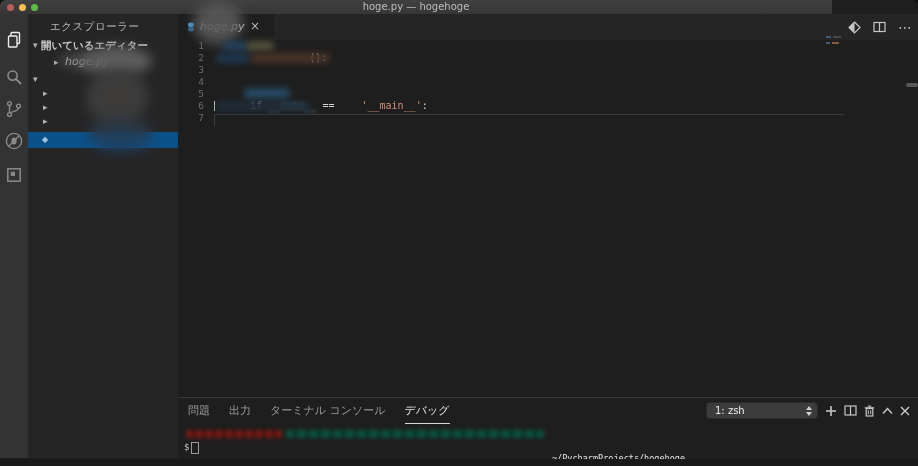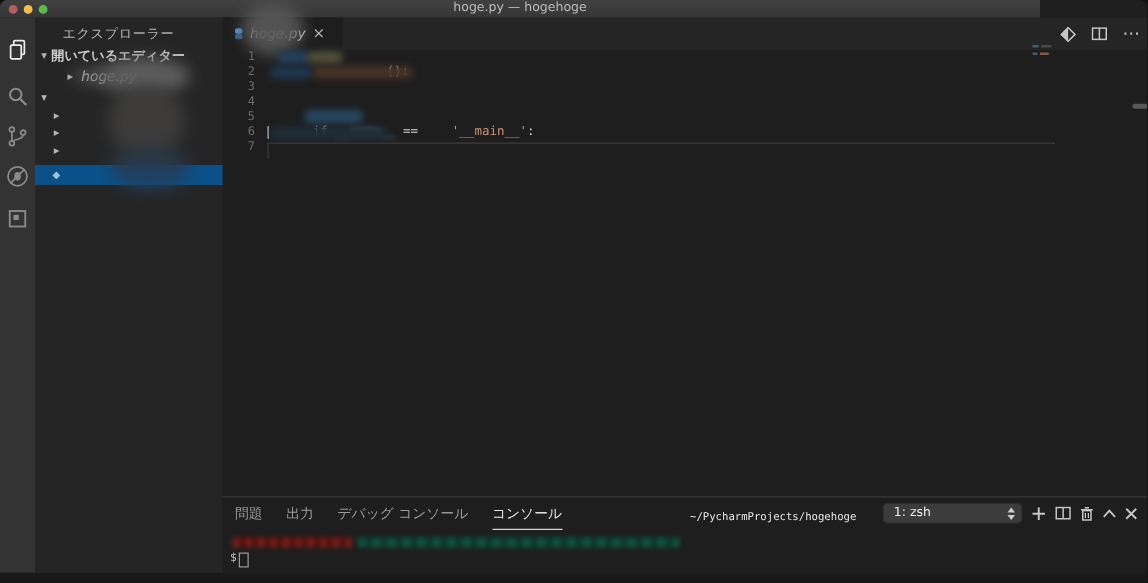--- a/index.html
+++ b/index.html
@@ -189,22 +189,22 @@
     <div class="abs" style="left:833px;top:36px;width:8px;height:2px;background:#4a4a4a;"></div>
     <div class="abs" style="left:826px;top:42px;width:4px;height:2px;background:#3f5b78;"></div>
     <div class="abs" style="left:832px;top:42px;width:7px;height:2px;background:#8a5a40;"></div>
   </div>
   <div class="abs" style="left:906px;top:83px;width:12px;height:4px;background:#585858;border-radius:2px;"></div>
 
   <div class="panel">
     <div class="panel-tabs">
       <span class="panel-tab">問題</span>
       <span class="panel-tab">出力</span>
-      <span class="panel-tab">デバッグ コンソール</span>
-      <span class="panel-tab active">コンソール</span>
+      <span class="panel-tab">ターミナル コンソール</span>
+      <span class="panel-tab active">デバッグ</span>
     </div>
 
     <div class="panel-actions">
       <div class="term-select">
         <span>1: zsh</span>
         <span class="updown">
             <div class="up"></div>
             <div class="dn"></div>
           </span>
       </div>
@@ -237,21 +237,21 @@
       <span>
         <svg width="10" height="10" viewBox="0 0 10 10">
           <line x1="1" y1="1" x2="9" y2="9" stroke="#c5c5c5" stroke-width="1.5"></line>
           <line x1="9" y1="1" x2="1" y2="9" stroke="#c5c5c5" stroke-width="1.5"></line>
         </svg>
       </span>
     </div>
   </div>
 
   <div>
-    <div class="term-text" style="left:552px;top:408px;">~/PycharmProjects/hogehoge</div>
+    <div class="term-text" style="left:552px;top:452px;">~/PycharmProjects/hogehoge</div>
     <div class="term-text" style="left:184px;top:441px;font-size:9px;color:#c8c8c8;">$</div>
     <div class="cursor-box" style="left:191px;top:442px;"></div>
   </div>
 
   <div class="blob" style="left:193px;top:2px;width:50px;height:42px;background:#585858;opacity:.92;"></div>
   <div class="blob" style="left:80px;top:46px;width:72px;height:30px;background:#606060;opacity:.95;"></div>
   <div class="blob" style="left:58px;top:55px;width:38px;height:12px;background:#565656;opacity:.85;"></div>
   <div class="blob" style="left:86px;top:68px;width:62px;height:58px;background:#3e3d3c;opacity:.95;"></div>
   <div class="blob" style="left:88px;top:118px;width:64px;height:26px;background:#2c3947;opacity:.9;"></div>
   <div class="blob" style="left:92px;top:132px;width:58px;height:20px;background:#1e4263;opacity:.8;"></div>

